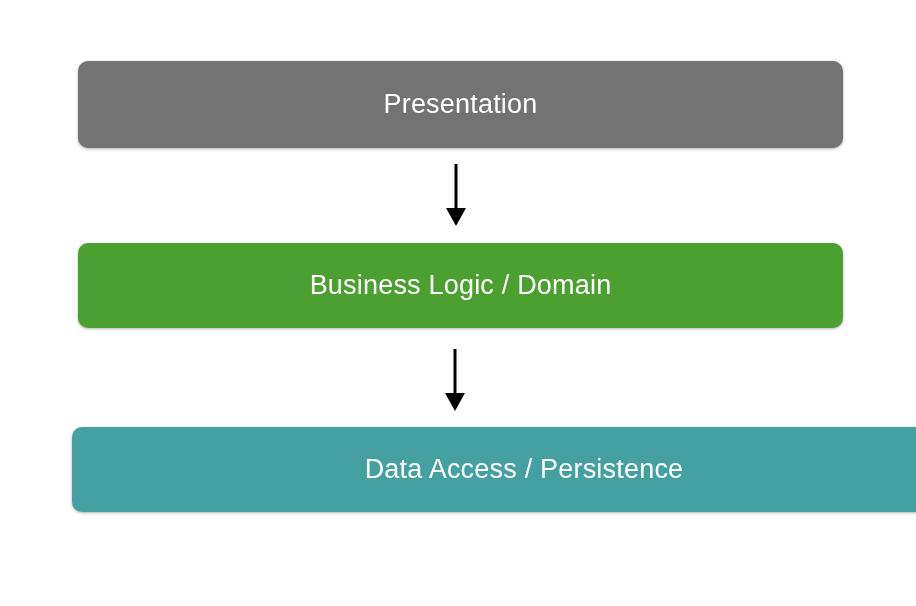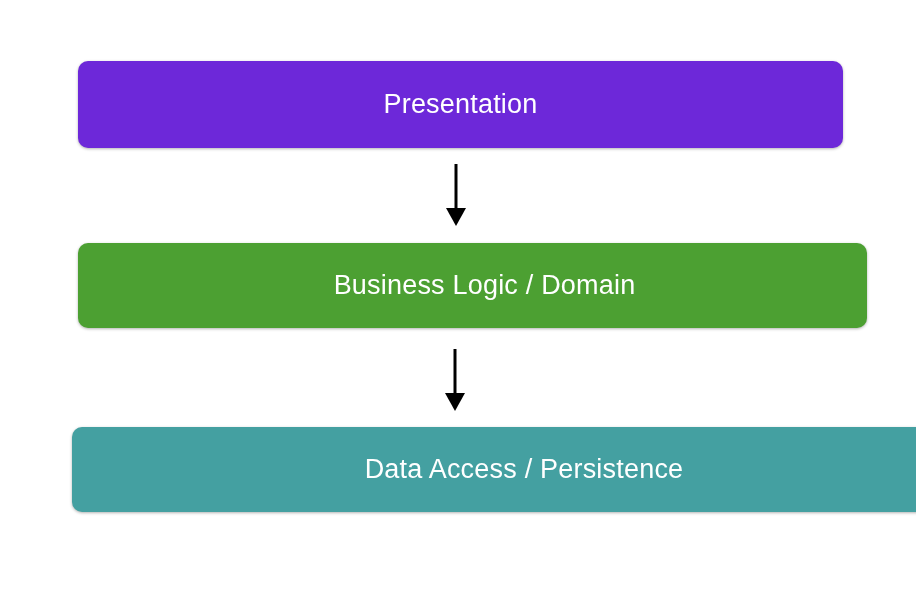--- a/index.html
+++ b/index.html
@@ -39,32 +39,32 @@
   }
   .arrow-0 { left: 444px; top: 164px; }
   .arrow-1 { left: 443px; top: 349px; }
   .arrow svg { display: block; width: 24px; height: 62px; }
 </style>
 </head>
 <body>
 
 <div class="canvas">
 
-  <div class="layer-box layer-0" style="background-color: #6d28d9; color: rgb(255, 255, 255);">
+  <div class="layer-box layer-0" style="background-color: #737373; color: rgb(255, 255, 255);">
     <span class="layer-label">Presentation</span>
   </div>
 
   <div class="arrow arrow-0" style="color: rgb(0, 0, 0);">
     <svg viewBox="0 0 24 62" aria-hidden="true">
       <line x1="12" y1="0" x2="12" y2="46" stroke="currentColor" stroke-width="3"></line>
       <polygon points="2,44 22,44 12,62" fill="currentColor"></polygon>
     </svg>
   </div>
 
-  <div class="layer-box layer-1" style="background-color: rgb(76, 160, 50); color: rgb(255, 255, 255); padding-left: 24px;">
+  <div class="layer-box layer-1" style="background-color: rgb(76, 160, 50); color: rgb(255, 255, 255);">
     <span class="layer-label">Business Logic / Domain</span>
   </div>
 
   <div class="arrow arrow-1" style="color: rgb(0, 0, 0);">
     <svg viewBox="0 0 24 62" aria-hidden="true">
       <line x1="12" y1="0" x2="12" y2="46" stroke="currentColor" stroke-width="3"></line>
       <polygon points="2,44 22,44 12,62" fill="currentColor"></polygon>
     </svg>
   </div>
 

